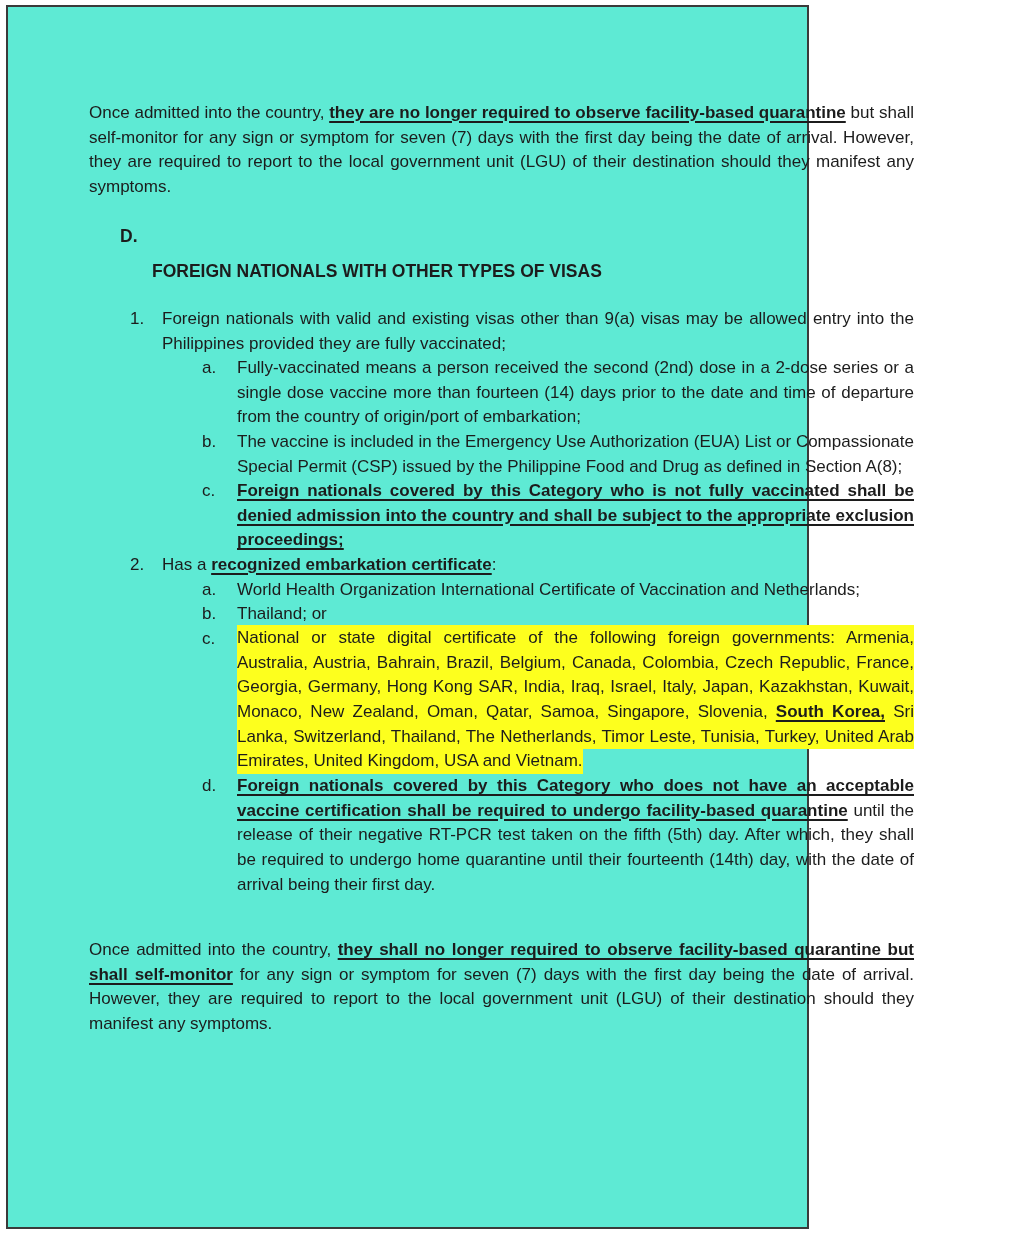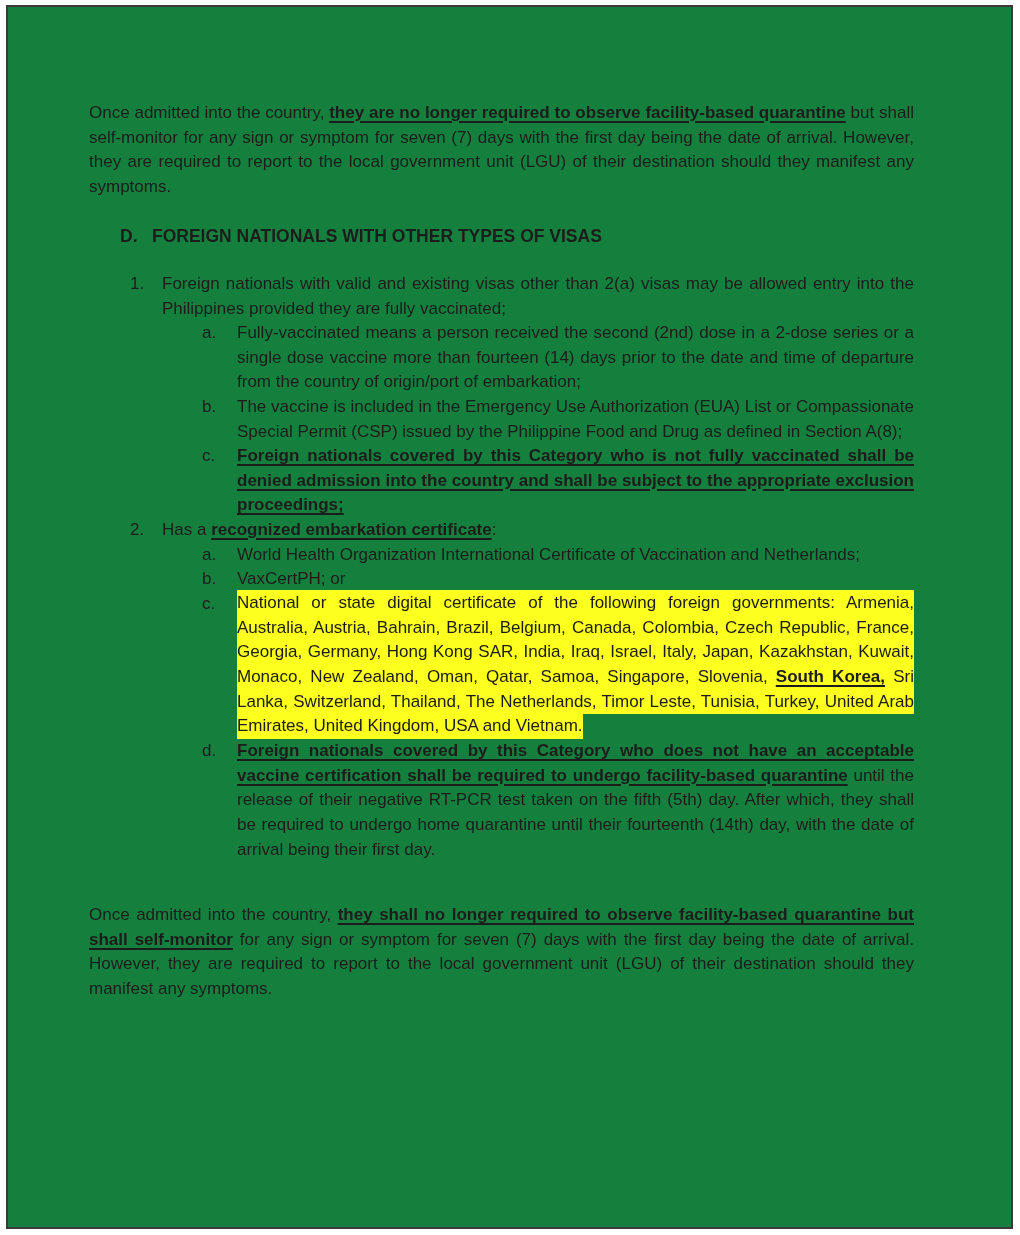--- a/index.html
+++ b/index.html
@@ -10,45 +10,45 @@
     background: #ffffff;
     font-family: "Liberation Sans", "DejaVu Sans", sans-serif;
     color: #1c1c1c;
     position: relative;
     overflow: hidden;
   }
   .page {
     position: absolute;
     left: 6px;
     top: 5px;
-    width: 1007px;
+    width: 803px;
     height: 1224px;
     border: 2px solid #3a3a3a;
-    background: #15803d;
+    background: #5eead4;
   }
   .content {
     margin-left: 81px;
     width: 825px;
     padding-top: 94px;
     font-size: 17px;
     line-height: 24.6px;
   }
   .para {
     margin: 0;
     text-align: justify;
   }
   .heading {
     display: flex;
     margin-top: 25px;
     margin-bottom: 23px;
     font-weight: bold;
     font-size: 17.5px;
   }
   .h-marker { margin-left: 31px; width: 32px; flex: none; }
-  .h-text { flex: 1; }
+  .h-text { flex: 1; margin-top: 35px; }
   .l1 { display: flex; margin-left: 41px; }
   .l1 > .marker { width: 32px; flex: none; }
   .l2 { display: flex; margin-left: 113px; }
   .l2 > .marker { width: 35px; flex: none; }
   .body { flex: 1; text-align: justify; }
   .outro { margin-top: 41px; }
   .b { font-weight: bold; }
   .u { text-decoration: underline; text-decoration-thickness: 1.8px; text-underline-offset: 2.5px; }
   .hl { background: var(--hl, #fdff1e); padding: 3.4px 0; }
 </style>
@@ -60,21 +60,21 @@
 
     <p class="para"><span>Once admitted into the country, </span><span class="b u">they are no longer required to observe facility-based quarantine</span><span> but shall self-monitor for any sign or symptom for seven (7) days with the first day being the date of arrival. However, they are required to report to the local government unit (LGU) of their destination should they manifest any symptoms.</span></p>
 
     <div class="heading">
       <span class="h-marker">D.</span>
       <span class="h-text">FOREIGN NATIONALS WITH OTHER TYPES OF VISAS</span>
     </div>
 
     <div class="l1">
       <span class="marker">1.</span>
-      <div class="body"><span>Foreign nationals with valid and existing visas other than 2(a) visas may be allowed entry into the Philippines provided they are fully vaccinated;</span></div>
+      <div class="body"><span>Foreign nationals with valid and existing visas other than 9(a) visas may be allowed entry into the Philippines provided they are fully vaccinated;</span></div>
     </div>
 
     <div class="l2">
       <span class="marker">a.</span>
       <div class="body"><span>Fully-vaccinated means a person received the second (2nd) dose in a 2-dose series or a single dose vaccine more than fourteen (14) days prior to the date and time of departure from the country of origin/port of embarkation;</span></div>
     </div>
 
     <div class="l2">
       <span class="marker">b.</span>
       <div class="body"><span>The vaccine is included in the Emergency Use Authorization (EUA) List or Compassionate Special Permit (CSP) issued by the Philippine Food and Drug as defined in Section A(8);</span></div>
@@ -90,21 +90,21 @@
       <div class="body"><span>Has a </span><span class="b u">recognized embarkation certificate</span><span>:</span></div>
     </div>
 
     <div class="l2">
       <span class="marker">a.</span>
       <div class="body"><span>World Health Organization International Certificate of Vaccination and Netherlands;</span></div>
     </div>
 
     <div class="l2">
       <span class="marker">b.</span>
-      <div class="body"><span>VaxCertPH; or</span></div>
+      <div class="body"><span>Thailand; or</span></div>
     </div>
 
     <div class="l2">
       <span class="marker">c.</span>
       <div class="body"><span class="hl">National or state digital certificate of the following foreign governments: Armenia, Australia, Austria, Bahrain, Brazil, Belgium, Canada, Colombia, Czech Republic, France, Georgia, Germany, Hong Kong SAR, India, Iraq, Israel, Italy, Japan, Kazakhstan, Kuwait, Monaco, New Zealand, Oman, Qatar, Samoa, Singapore, Slovenia, </span><span class="b u hl">South Korea,</span><span class="hl"> Sri Lanka, Switzerland, Thailand, The Netherlands, Timor Leste, Tunisia, Turkey, United Arab Emirates, United Kingdom, USA and Vietnam.</span></div>
     </div>
 
     <div class="l2">
       <span class="marker">d.</span>
       <div class="body"><span class="b u">Foreign nationals covered by this Category who does not have an acceptable vaccine certification shall be required to undergo facility-based quarantine</span><span> until the release of their negative RT-PCR test taken on the fifth (5th) day. After which, they shall be required to undergo home quarantine until their fourteenth (14th) day, with the date of arrival being their first day.</span></div>

